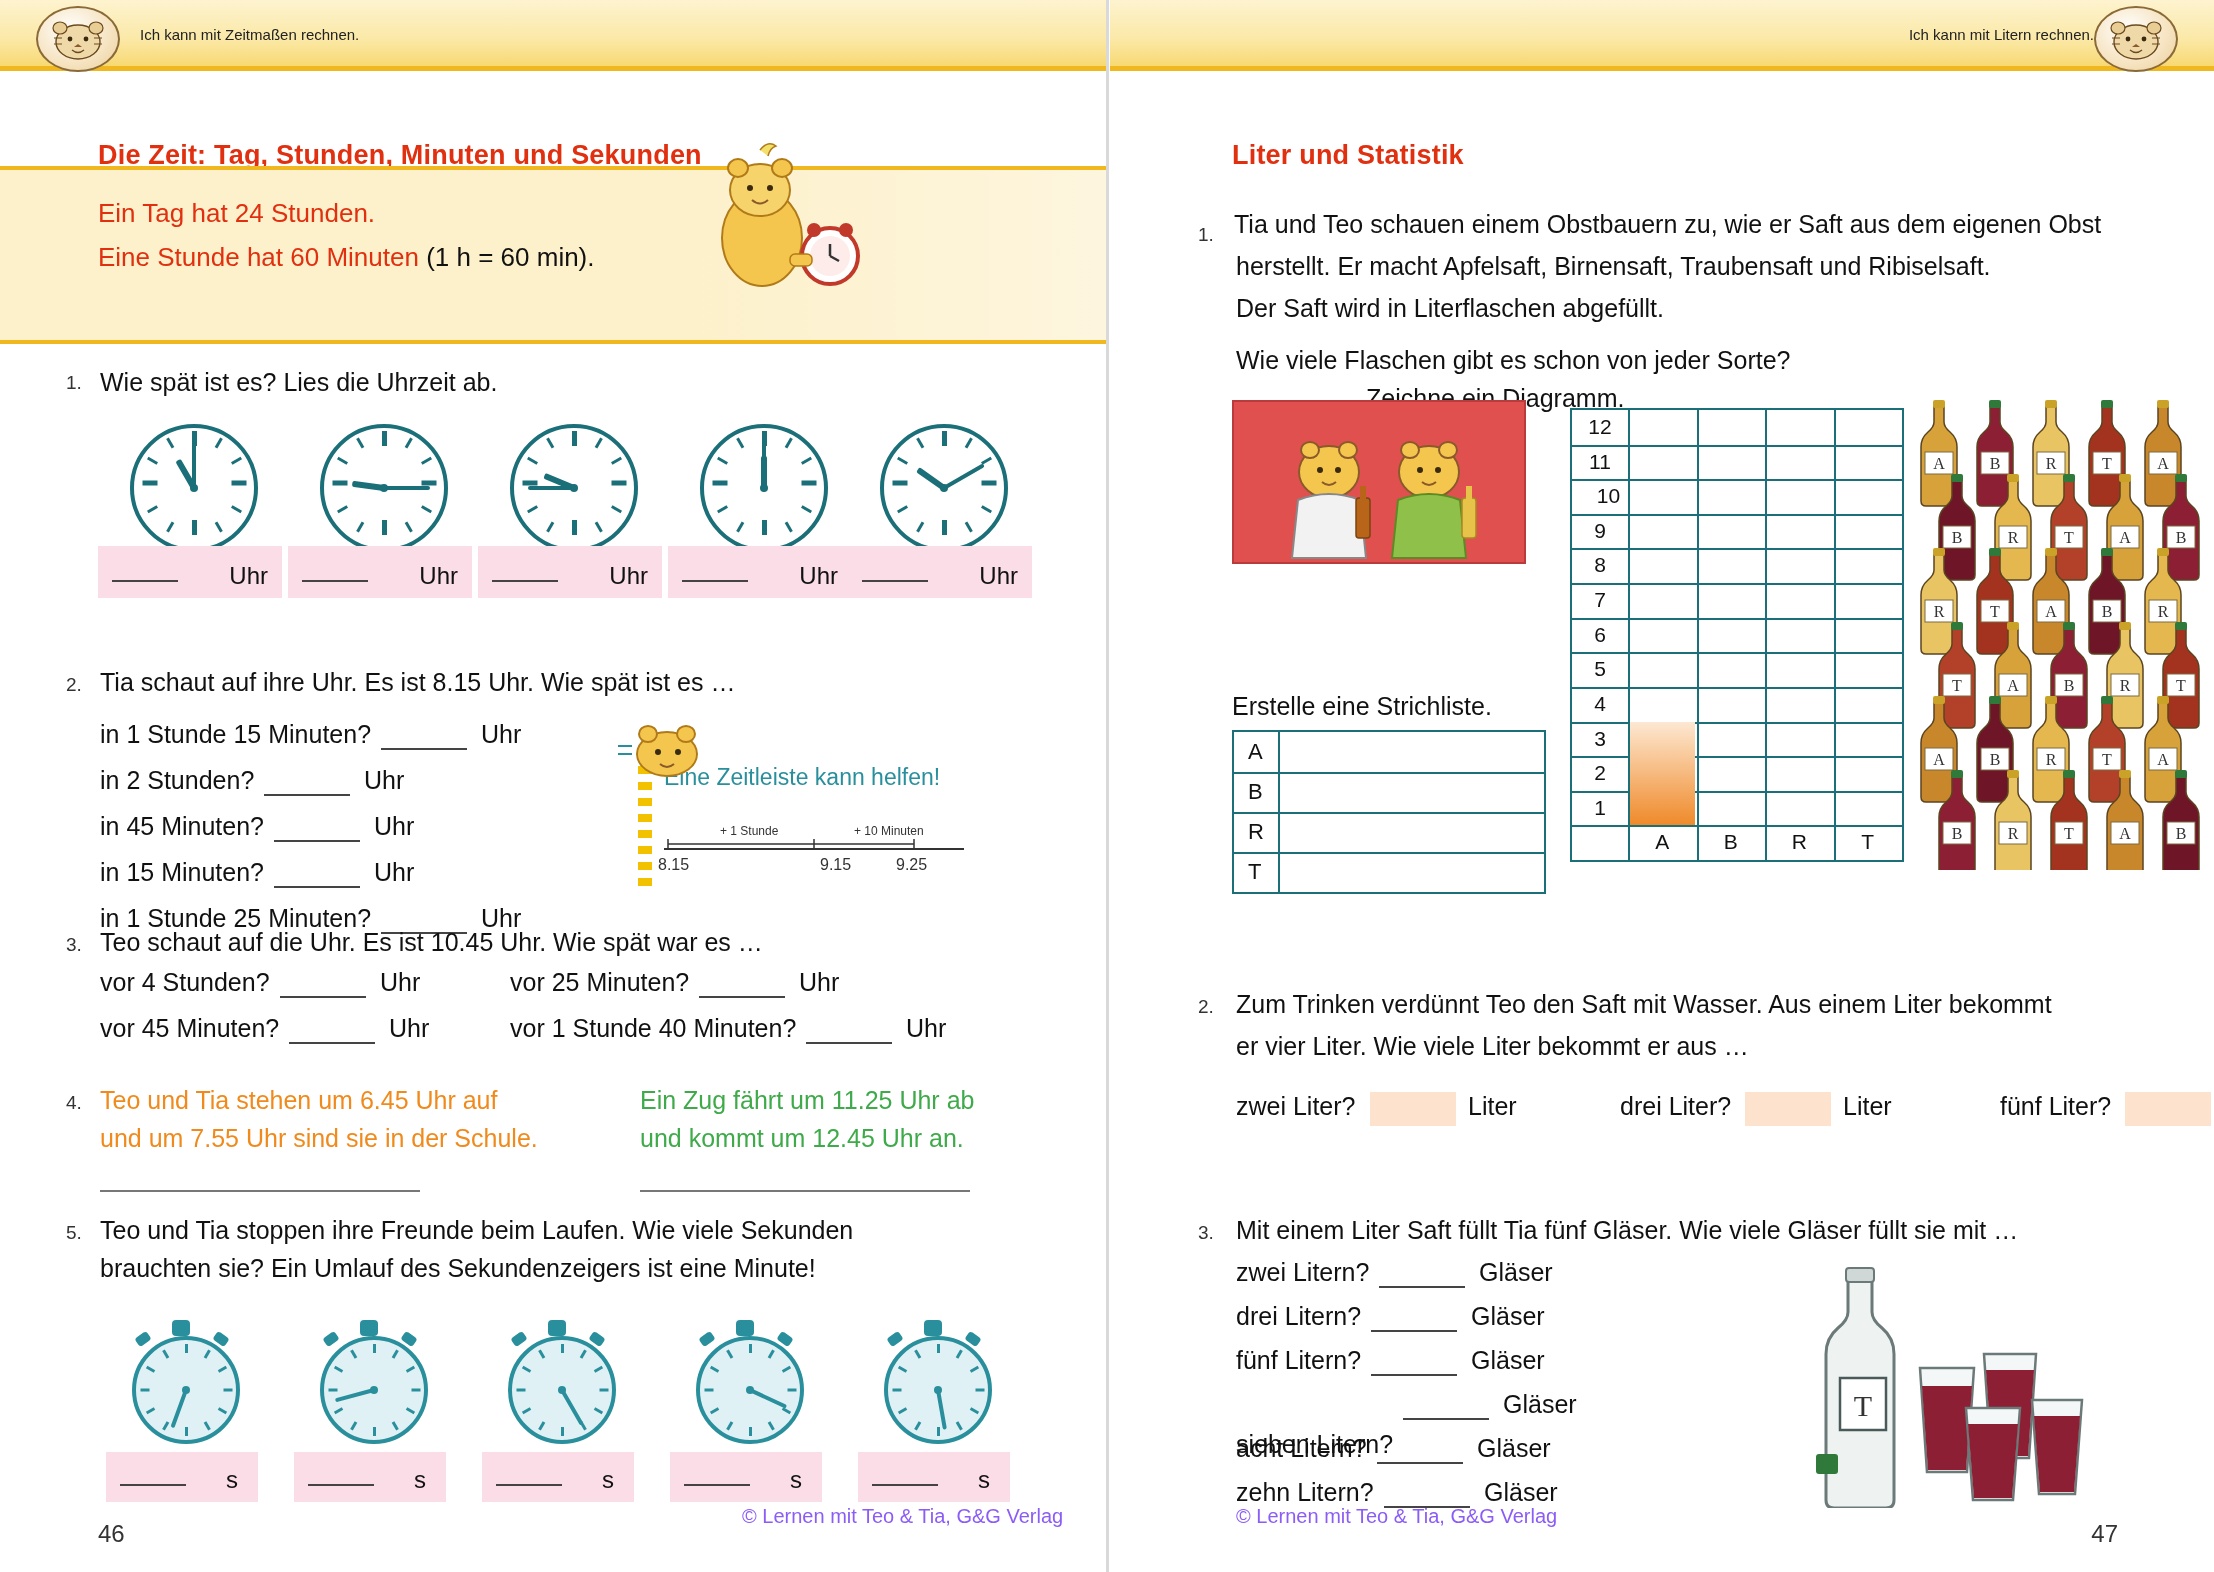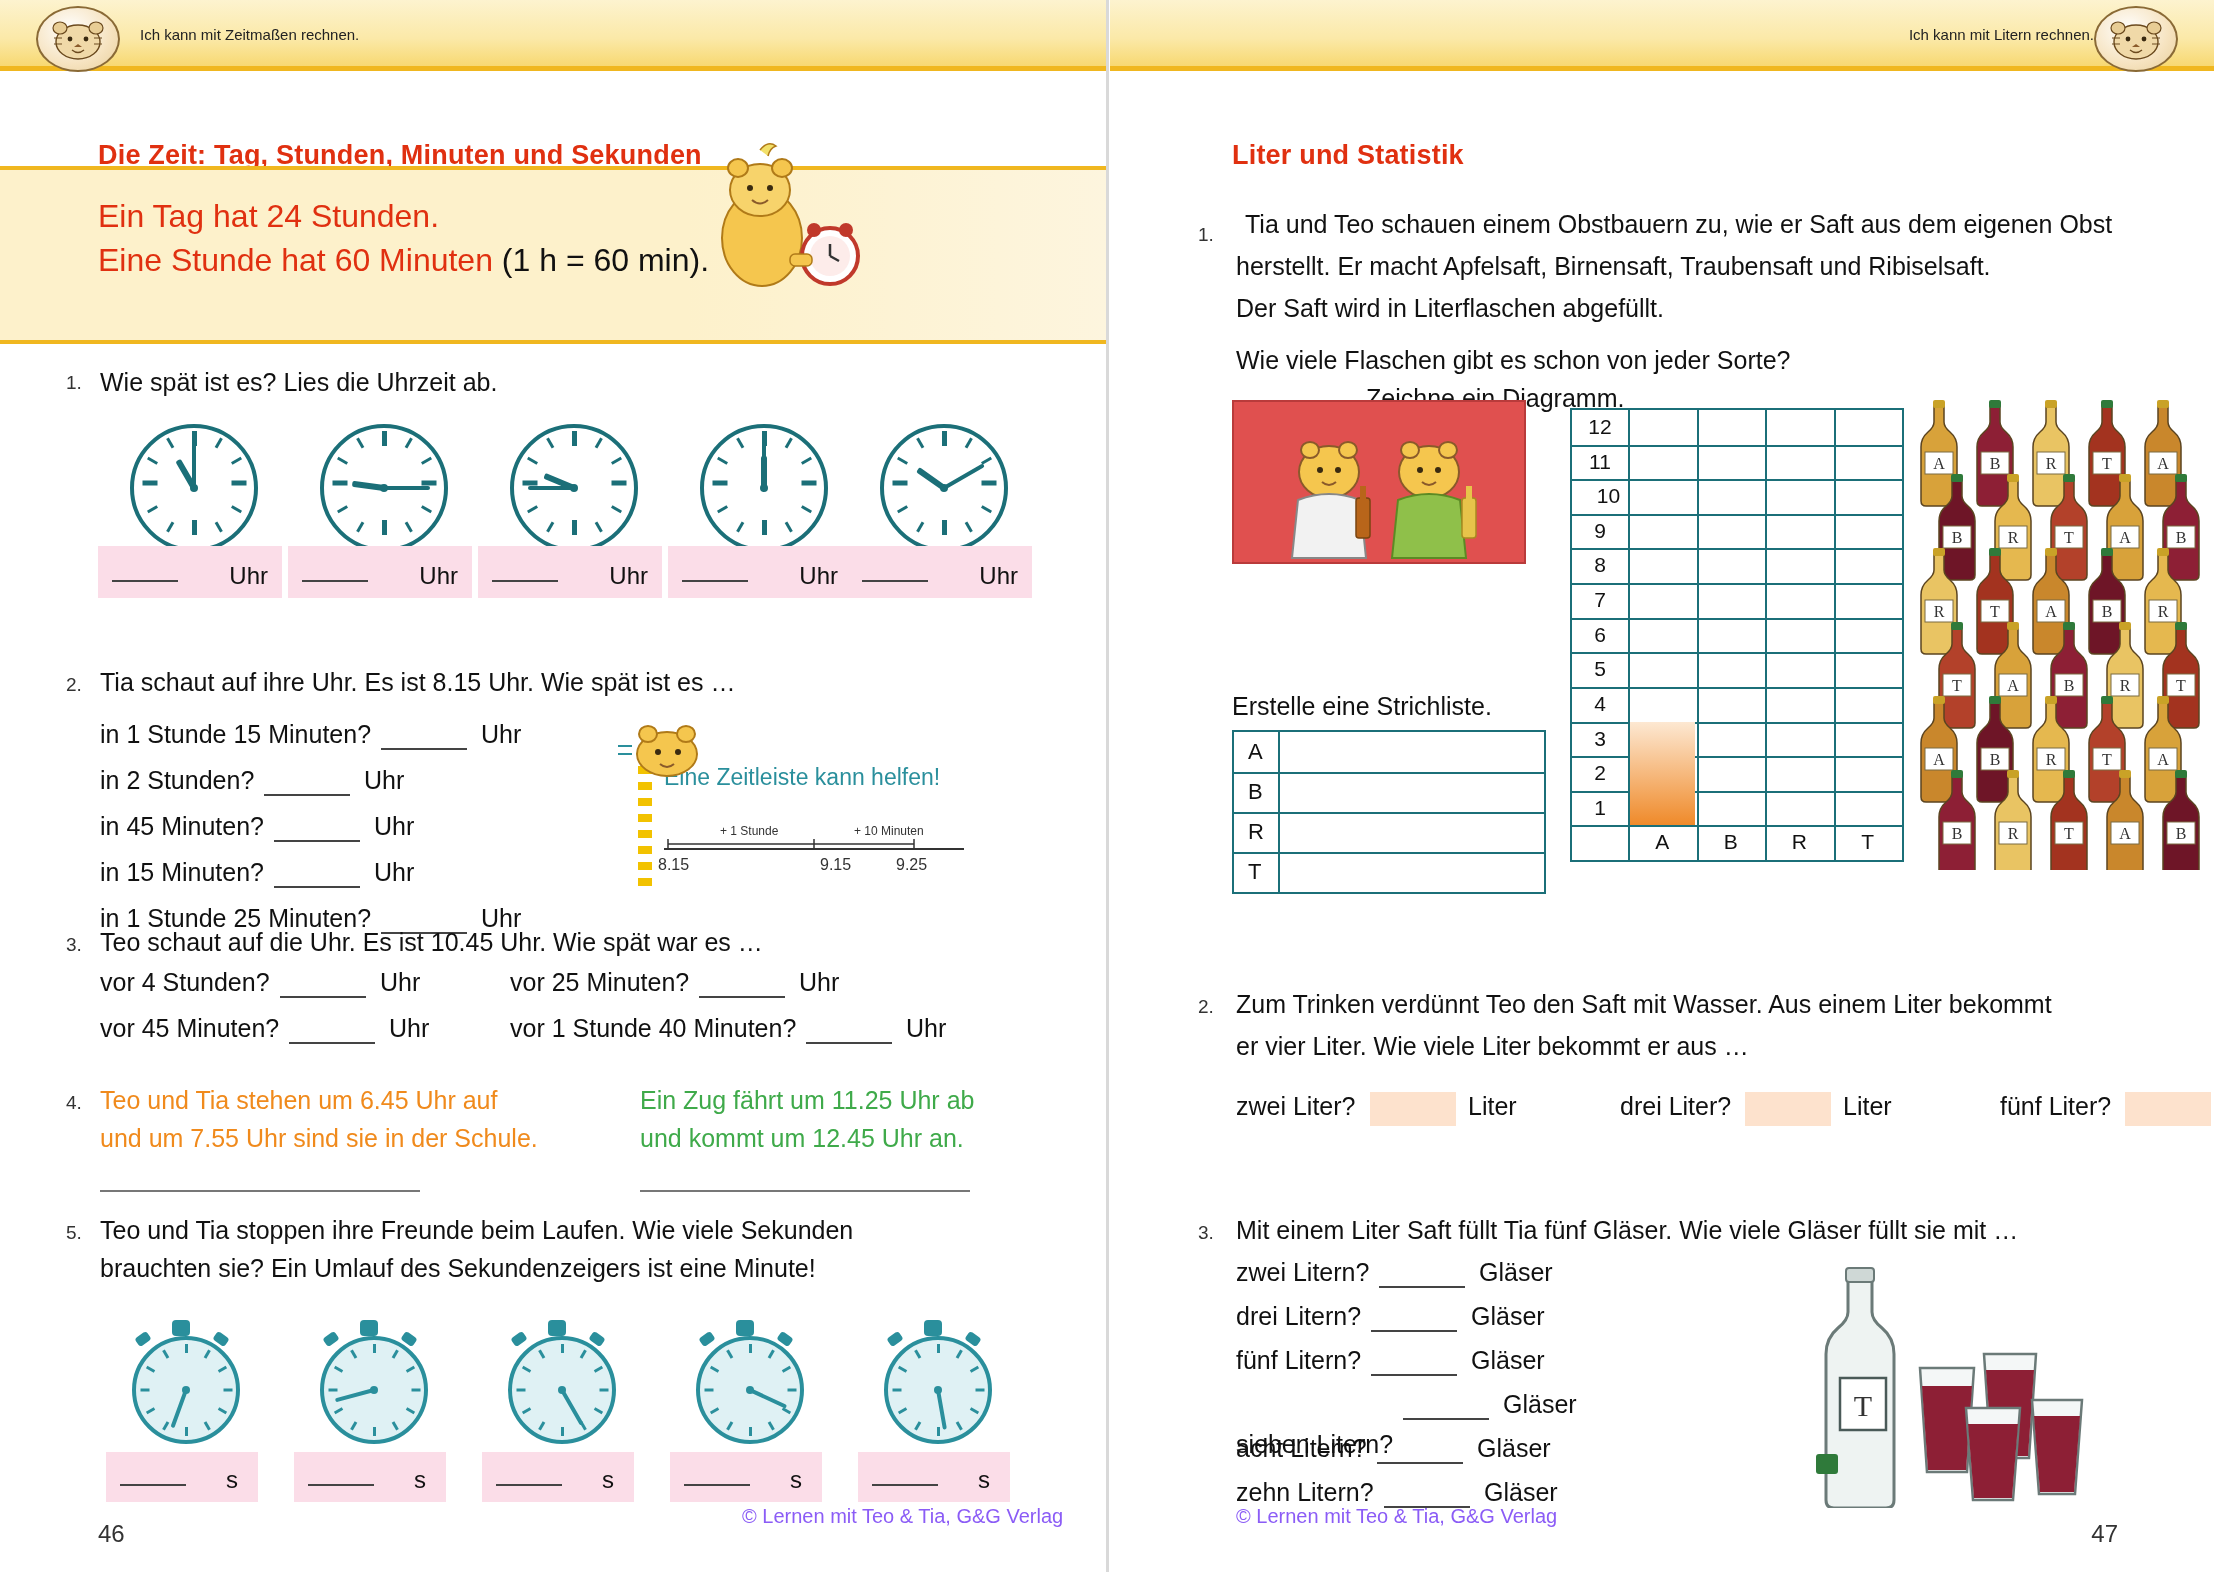--- a/index.html
+++ b/index.html
@@ -29,21 +29,21 @@
   .mascot-l{left:36px;}
   .mascot-r{right:36px;}
   .mascot .face{position:absolute;left:8px;top:8px;width:64px;height:46px;}
 
   h1.sect{position:absolute;font-size:27px;color:#e03010;font-weight:bold;letter-spacing:.2px;}
 
   
   .infobox{position:absolute;left:0;top:166px;width:1108px;height:170px;
     background:linear-gradient(to right,#fdf1cb 0%,#fdf1cb 62%,#fdf5de 100%);
     border-top:4px solid #f0b71f;border-bottom:4px solid #f0b71f;}
-  .infobox .line{position:absolute;left:98px;font-size:32px;color:#e03010;}
+  .infobox .line{position:absolute;left:98px;font-size:26px;color:#e03010;}
   .infobox .line .blk{color:#111;}
 
   .qnum{position:absolute;font-size:19px;color:#333;}
   .qtext{position:absolute;font-size:25px;color:#111;line-height:1.34;}
   .qtext.green{color:#3faa4a;}
   .qtext.orange{color:#f08a1c;}
 
   
   .pinkbox{position:absolute;background:#fbdde8;}
   .pinkbox .ul{position:absolute;left:14px;bottom:16px;width:66px;border-bottom:2px solid #444;}
@@ -494,21 +494,21 @@
         <path d="M32 28 l-4 3 h8 z" fill="#8a5a2a"></path>
         <path d="M26 34 q6 5 12 0" stroke="#6b4a1e" stroke-width="1.3" fill="none"></path>
         <path d="M8 22 h8 M8 28 h8 M48 22 h8 M48 28 h8" stroke="#6b4a1e" stroke-width="1.2"></path>
       </svg>
     </div>
   </div>
 
   <h1 class="sect" style="left:122px;top:122px;">Liter und Statistik</h1>
 
   <div class="qnum" style="left:88px;top:224px;">1.</div>
-  <div class="qtext" style="left:135px;top:208px;">Tia und Teo schauen einem Obstbauern zu, wie er Saft aus dem eigenen Obst</div>
+  <div class="qtext" style="left:124px;top:208px;">Tia und Teo schauen einem Obstbauern zu, wie er Saft aus dem eigenen Obst</div>
   <div class="qtext" style="left:126px;top:250px;">herstellt. Er macht Apfelsaft, Birnensaft, Traubensaft und Ribiselsaft.</div>
   <div class="qtext" style="left:126px;top:292px;">Der Saft wird in Literflaschen abgefüllt.</div>
   <div class="qtext" style="left:126px;top:344px;">Wie viele Flaschen gibt es schon von jeder Sorte?</div>
   <div class="qtext" style="left:256px;top:382px;">Zeichne ein Diagramm.</div>
 
   <div class="pic pic-tia-teo" style="left:122px;top:400px;width:290px;height:160px;">
     <svg viewBox="0 0 290 160" style="width:100%;height:100%;">
       <rect x="0" y="0" width="290" height="160" fill="#e0504f"></rect>
       <ellipse cx="95" cy="70" rx="30" ry="26" fill="#f5c64e" stroke="#8a5a2a" stroke-width="2"></ellipse>
       <ellipse cx="76" cy="48" rx="9" ry="8" fill="#f5c64e" stroke="#8a5a2a" stroke-width="2"></ellipse>

